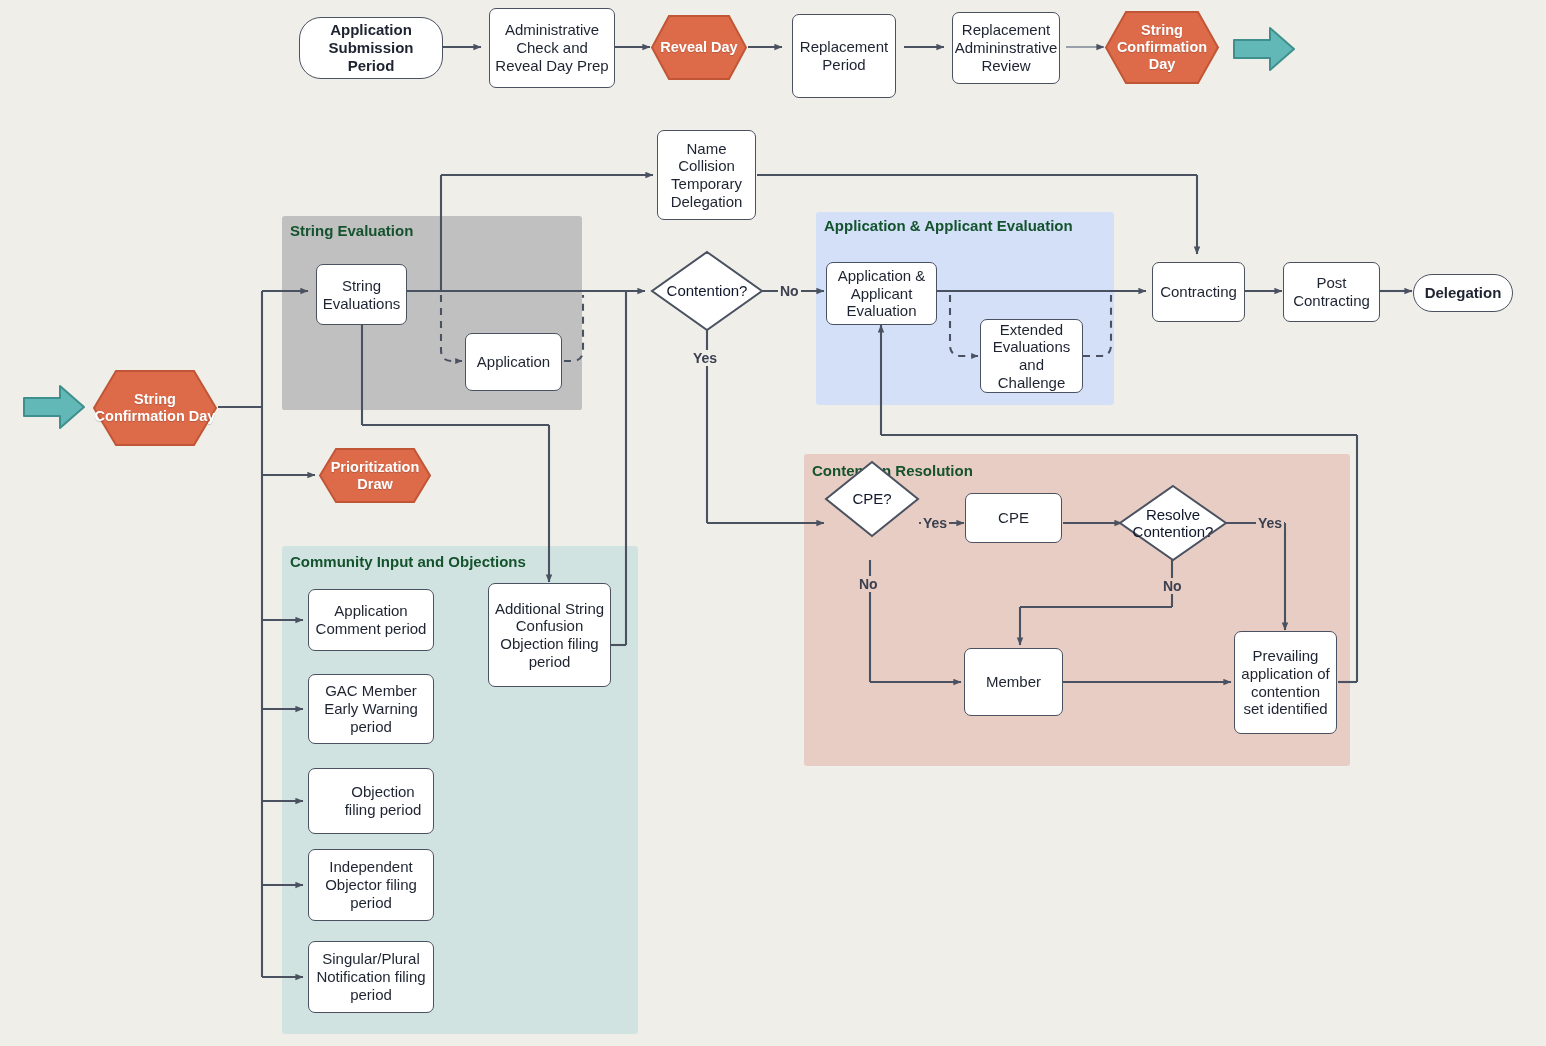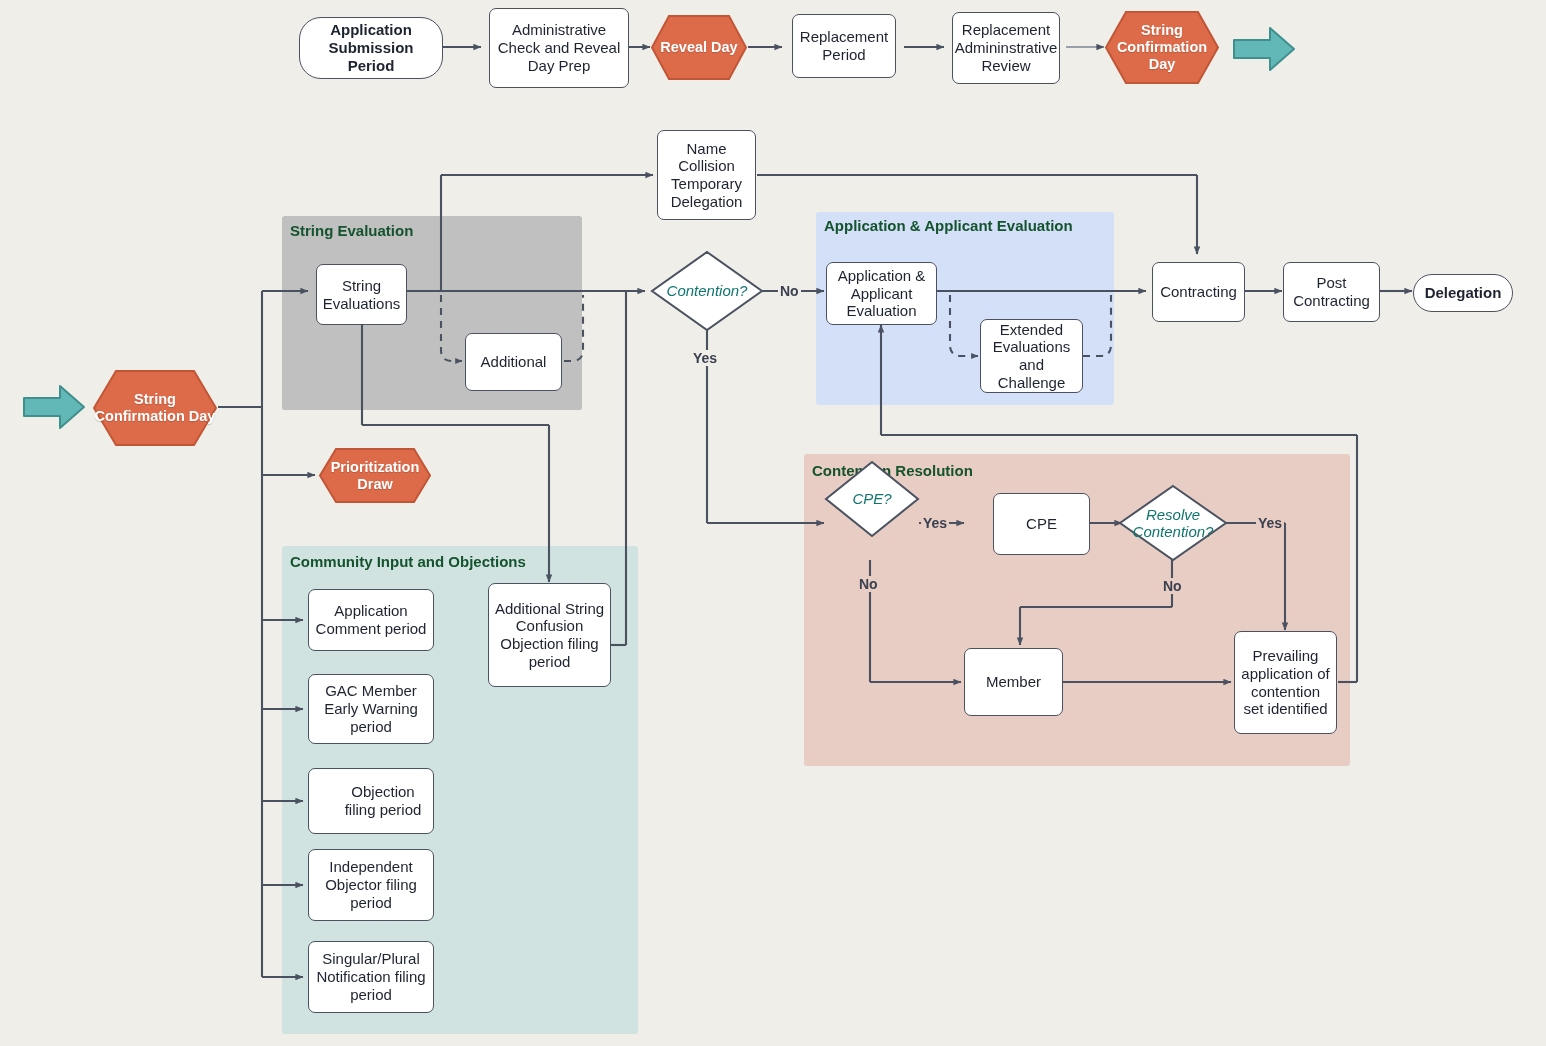--- a/index.html
+++ b/index.html
@@ -16,21 +16,21 @@
   .node.term{border-radius:22px;font-weight:bold;border-width:1.8px;}
 
   .hexwrap{position:absolute;display:flex;align-items:center;justify-content:center;}
   .hexwrap svg{position:absolute;left:0;top:0;}
   .hexlabel{position:relative;z-index:2;color:#fff;font-weight:bold;font-size:14.5px;
             line-height:1.15;text-align:center;text-shadow:0 1px 1px rgba(0,0,0,.18);}
 
   .diamond{position:absolute;}
   .diamond .dtext{position:absolute;left:0;top:0;width:100%;height:100%;display:flex;
                   align-items:center;justify-content:center;text-align:center;
-                  font-size:15px;color:#0f766e;line-height:1.15;z-index:2;font-style:italic;}
+                  font-size:15px;color:#0f172a;line-height:1.15;z-index:2;}
 
   .edge-label{position:absolute;font-size:14px;font-weight:bold;color:#3a4050;
               background:#EFEEE9;padding:0 2px;white-space:nowrap;}
   .edge-label.on-pink{background:#E8CDC4;}
 
   .arrowshape{position:absolute;}
 </style>
 </head>
 <body>
 
@@ -126,30 +126,30 @@
 
       <path d="M1338,682 L1357,682"></path>
       <path d="M1357,682 L1357,435"></path>
       <path d="M1357,435 L881,435"></path>
       <path d="M881,435 L881,325" marker-end="url(#ah)"></path>
     </g>
   </svg>
 
   <div class="node term" style="left:299px;top:17px;width:144px;height:62px;">Application Submission Period</div>
 
-  <div class="node" style="left:489px;top:8px;width:140px;height:80px;">Administrative Check and Reveal Day Prep</div>
+  <div class="node" style="left:489px;top:8px;width:126px;height:80px;">Administrative Check and Reveal Day Prep</div>
 
   <div class="hexwrap" style="left:650px;top:14px;width:98px;height:67px;">
     <svg width="98" height="67" viewBox="0 0 98 67">
       <polygon points="19,2 79,2 96,33.5 79,65 19,65 2,33.5" fill="#DD6B4A" stroke="#C15636" stroke-width="2"></polygon>
     </svg>
     <div class="hexlabel">Reveal Day</div>
   </div>
 
-  <div class="node" style="left:792px;top:14px;width:104px;height:64px;">Replacement Period</div>
+  <div class="node" style="left:792px;top:14px;width:104px;height:84px;">Replacement Period</div>
 
   <div class="node" style="left:952px;top:12px;width:108px;height:72px;">Replacement Admininstrative Review</div>
 
   <div class="hexwrap" style="left:1104px;top:10px;width:116px;height:75px;">
     <svg width="116" height="75" viewBox="0 0 116 75">
       <polygon points="22,2 94,2 114,37.5 94,73 22,73 2,37.5" fill="#DD6B4A" stroke="#C15636" stroke-width="2"></polygon>
     </svg>
     <div class="hexlabel">String Confirmation Day</div>
   </div>
 
@@ -167,21 +167,21 @@
 
   <div class="hexwrap" style="left:92px;top:369px;width:126px;height:78px;">
     <svg width="126" height="78" viewBox="0 0 126 78">
       <polygon points="24,2 102,2 124,39 102,76 24,76 2,39" fill="#DD6B4A" stroke="#C15636" stroke-width="2"></polygon>
     </svg>
     <div class="hexlabel">String Confirmation Day</div>
   </div>
 
   <div class="node" style="left:316px;top:264px;width:91px;height:61px;">String Evaluations</div>
 
-  <div class="node" style="left:465px;top:333px;width:97px;height:58px;">Additional</div>
+  <div class="node" style="left:465px;top:333px;width:97px;height:58px;">Application</div>
 
   <div class="node" style="left:657px;top:130px;width:99px;height:90px;">Name Collision Temporary Delegation</div>
 
   <div class="hexwrap" style="left:318px;top:447px;width:114px;height:57px;">
     <svg width="114" height="57" viewBox="0 0 114 57">
       <polygon points="18,2 96,2 112,28.5 96,55 18,55 2,28.5" fill="#DD6B4A" stroke="#C15636" stroke-width="2"></polygon>
     </svg>
     <div class="hexlabel">Prioritization Draw</div>
   </div>
 
@@ -212,21 +212,21 @@
 
   <div class="diamond" style="left:824px;top:460px;width:96px;height:78px;">
     <svg width="96" height="78" viewBox="0 0 96 78">
       <polygon points="48,2 94,39 48,76 2,39" fill="#fff" stroke="#4a5160" stroke-width="2"></polygon>
     </svg>
     <div class="dtext">CPE?</div>
   </div>
   <div class="edge-label on-pink" style="left:921px;top:515px;">Yes</div>
   <div class="edge-label on-pink" style="left:857px;top:576px;">No</div>
 
-  <div class="node" style="left:965px;top:493px;width:97px;height:62px;margin-left:28px;">CPE</div>
+  <div class="node" style="left:965px;top:493px;width:97px;height:50px;">CPE</div>
 
   <div class="diamond" style="left:1118px;top:484px;width:110px;height:78px;">
     <svg width="110" height="78" viewBox="0 0 110 78">
       <polygon points="55,2 108,39 55,76 2,39" fill="#fff" stroke="#4a5160" stroke-width="2"></polygon>
     </svg>
     <div class="dtext">Resolve Contention?</div>
   </div>
   <div class="edge-label on-pink" style="left:1256px;top:515px;">Yes</div>
   <div class="edge-label on-pink" style="left:1161px;top:578px;">No</div>
 

